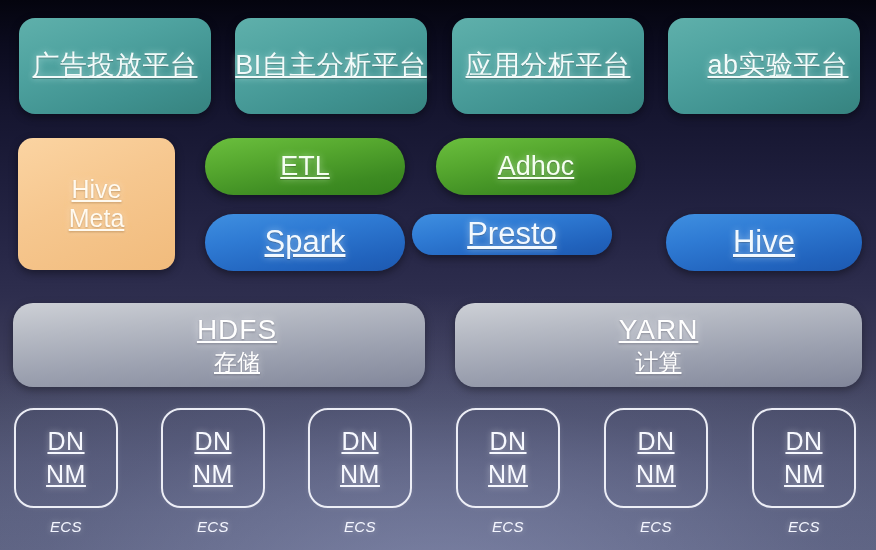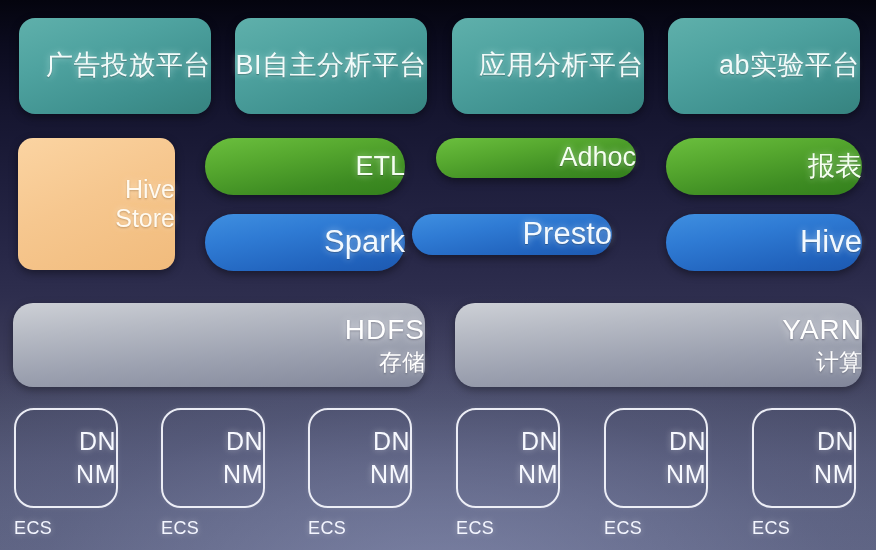--- a/index.html
+++ b/index.html
@@ -34,25 +34,26 @@
         #585d7b 93%,
         #5b607e 100%);
     overflow: hidden;
   }
 
   .node {
     position: absolute;
     box-sizing: border-box;
     display: flex;
     flex-direction: column;
-    align-items: flex-end;
+    align-items: center;
     justify-content: center;
     text-align: center;
     line-height: 1.18;
     user-select: none;
+    text-decoration: underline;
   }
 
   
   .platform {
     border-radius: 16px;
     background: linear-gradient(160deg, #5fb0ab 0%, #4fa3a0 34%, #3f918f 72%, #36837f 100%);
     color: #f2fbfa;
     font-size: 27px;
     font-weight: 400;
     letter-spacing: 0.5px;
@@ -118,25 +119,27 @@
     font-size: 25px;
     letter-spacing: 0.5px;
     box-shadow: 0 0 5px rgba(255,255,255,0.10);
     text-shadow: 0 0 6px rgba(255,255,255,0.45);
   }
   .machine .ln { display: block; }
   .machine .ln + .ln { margin-top: 4px; }
 
   .machine-label {
     position: absolute;
+    text-align: center;
     color: #f4f6ff;
-    font-size: 18px;
+    font-size: 15px;
     letter-spacing: 0.4px;
     text-shadow: 0 0 6px rgba(255,255,255,0.4);
     user-select: none;
+    font-style: italic;
   }
 </style>
 </head>
 <body>
 
 <div id="diagram">
 
   <div class="node platform" style="left: 19px; top: 18px; width: 192px; height: 96px;">
     <span>广告投放平台</span>
   </div>
@@ -145,31 +148,28 @@
   </div>
   <div class="node platform" style="left: 235px; top: 18px; width: 192px; height: 96px;">
     <span>BI自主分析平台</span>
   </div>
   <div class="node platform" style="left: 668px; top: 18px; width: 192px; height: 96px; padding-left: 28px;">
     <span>ab实验平台</span>
   </div>
 
   <div class="node metastore" style="left: 18px; top: 138px; width: 157px; height: 132px;">
     <span>Hive</span>
-    <span>Store</span>
+    <span>Meta</span>
   </div>
 
   <div class="node green-pill" style="left: 205px; top: 138px; width: 200px; height: 57px;">
     <span>ETL</span>
   </div>
-  <div class="node green-pill" style="left: 436px; top: 138px; width: 200px; height: 40px;">
+  <div class="node green-pill" style="left: 436px; top: 138px; width: 200px; height: 57px;">
     <span>Adhoc</span>
-  </div>
-  <div class="node green-pill" style="left: 666px; top: 138px; width: 196px; height: 57px;">
-    <span>报表</span>
   </div>
 
   <div class="node blue-pill" style="left: 205px; top: 214px; width: 200px; height: 57px;">
     <span>Spark</span>
   </div>
   <div class="node blue-pill" style="left: 412px; top: 214px; width: 200px; height: 41px;">
     <span>Presto</span>
   </div>
   <div class="node blue-pill" style="left: 666px; top: 214px; width: 196px; height: 57px;">
     <span>Hive</span>

